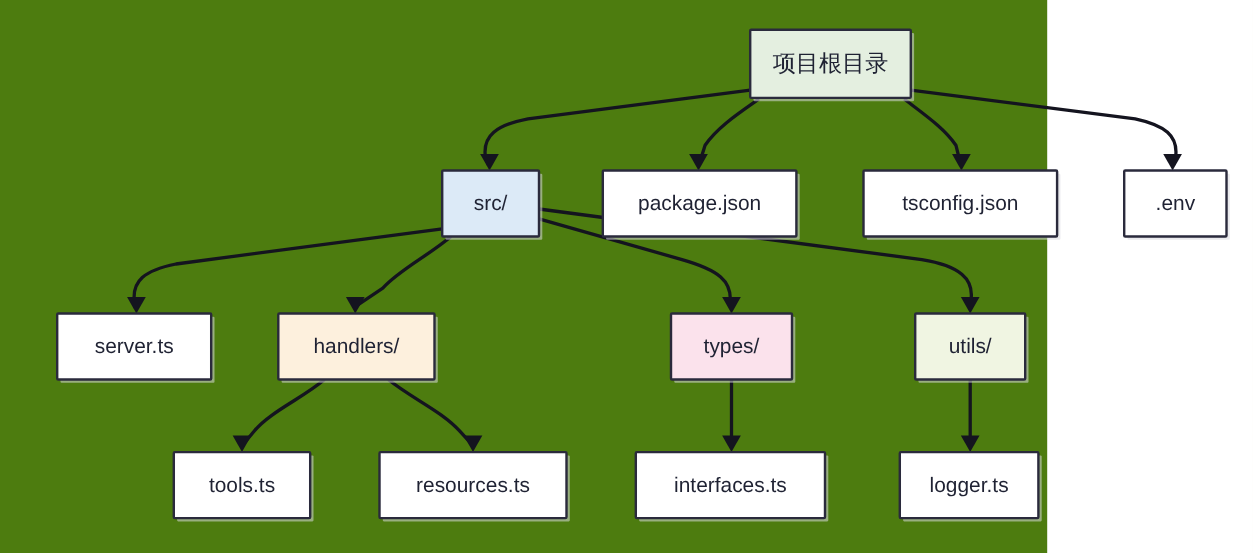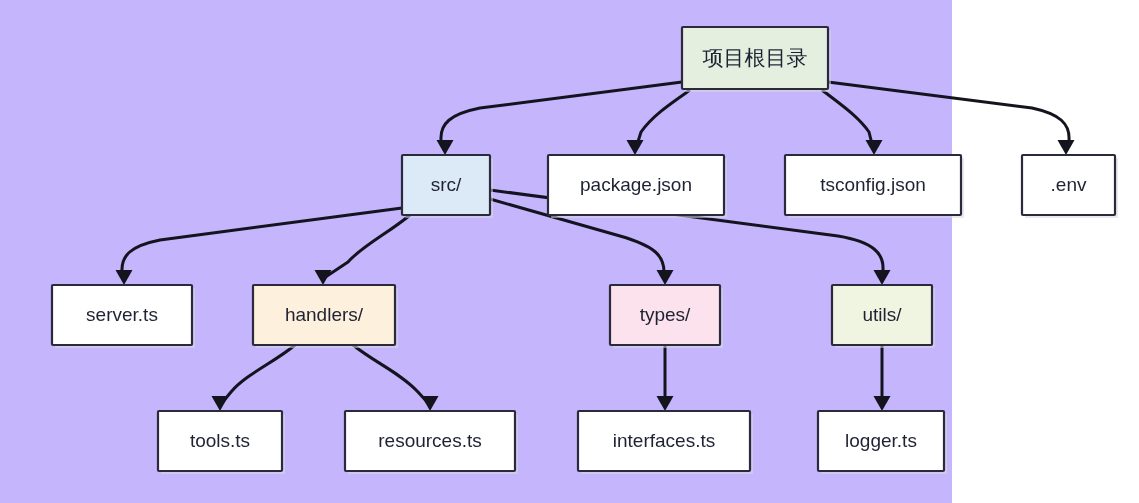--- a/index.html
+++ b/index.html
@@ -11,21 +11,21 @@
   body {
     width: 1139px;
     height: 503px;
     font-family: "Liberation Sans", "DejaVu Sans", sans-serif;
     overflow: hidden;
   }
   #diagram-root {
     position: relative;
     width: 952px;
     height: 503px;
-    background: #c4b5fd;
+    background: #4d7c0f;
   }
   svg#flowchart {
     display: block;
     width: 1139px;
     height: 503px;
   }
   .edge-path {
     fill: none;
     stroke: #14141f;
     stroke-width: 3;

